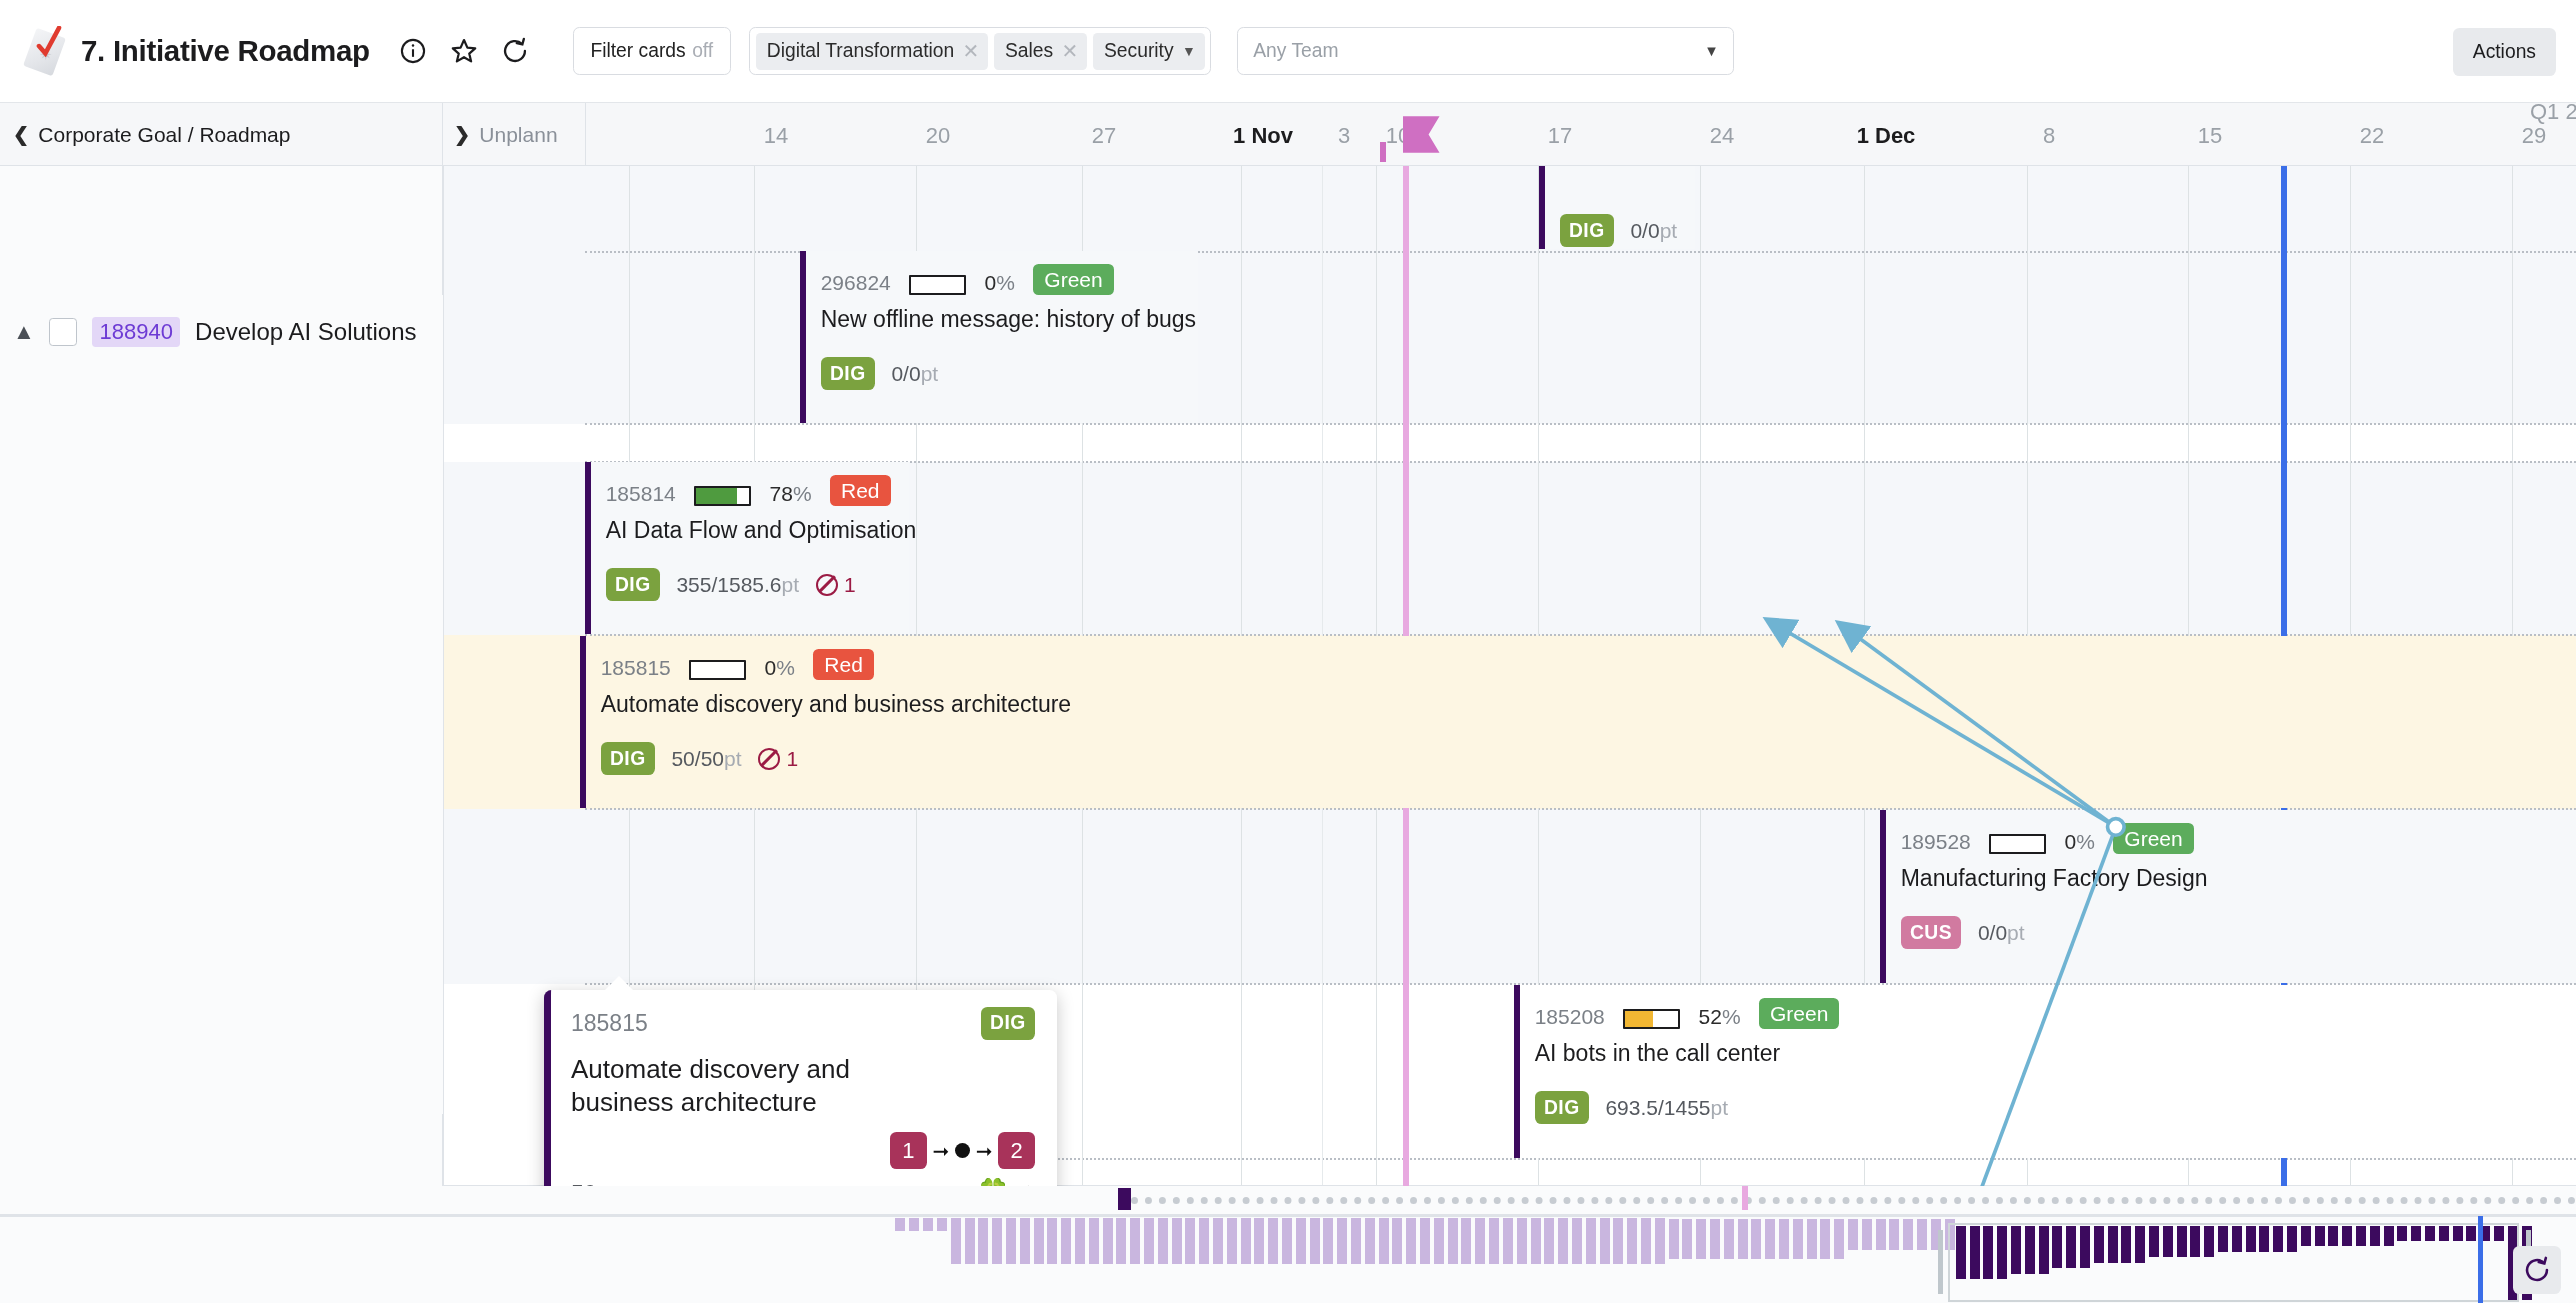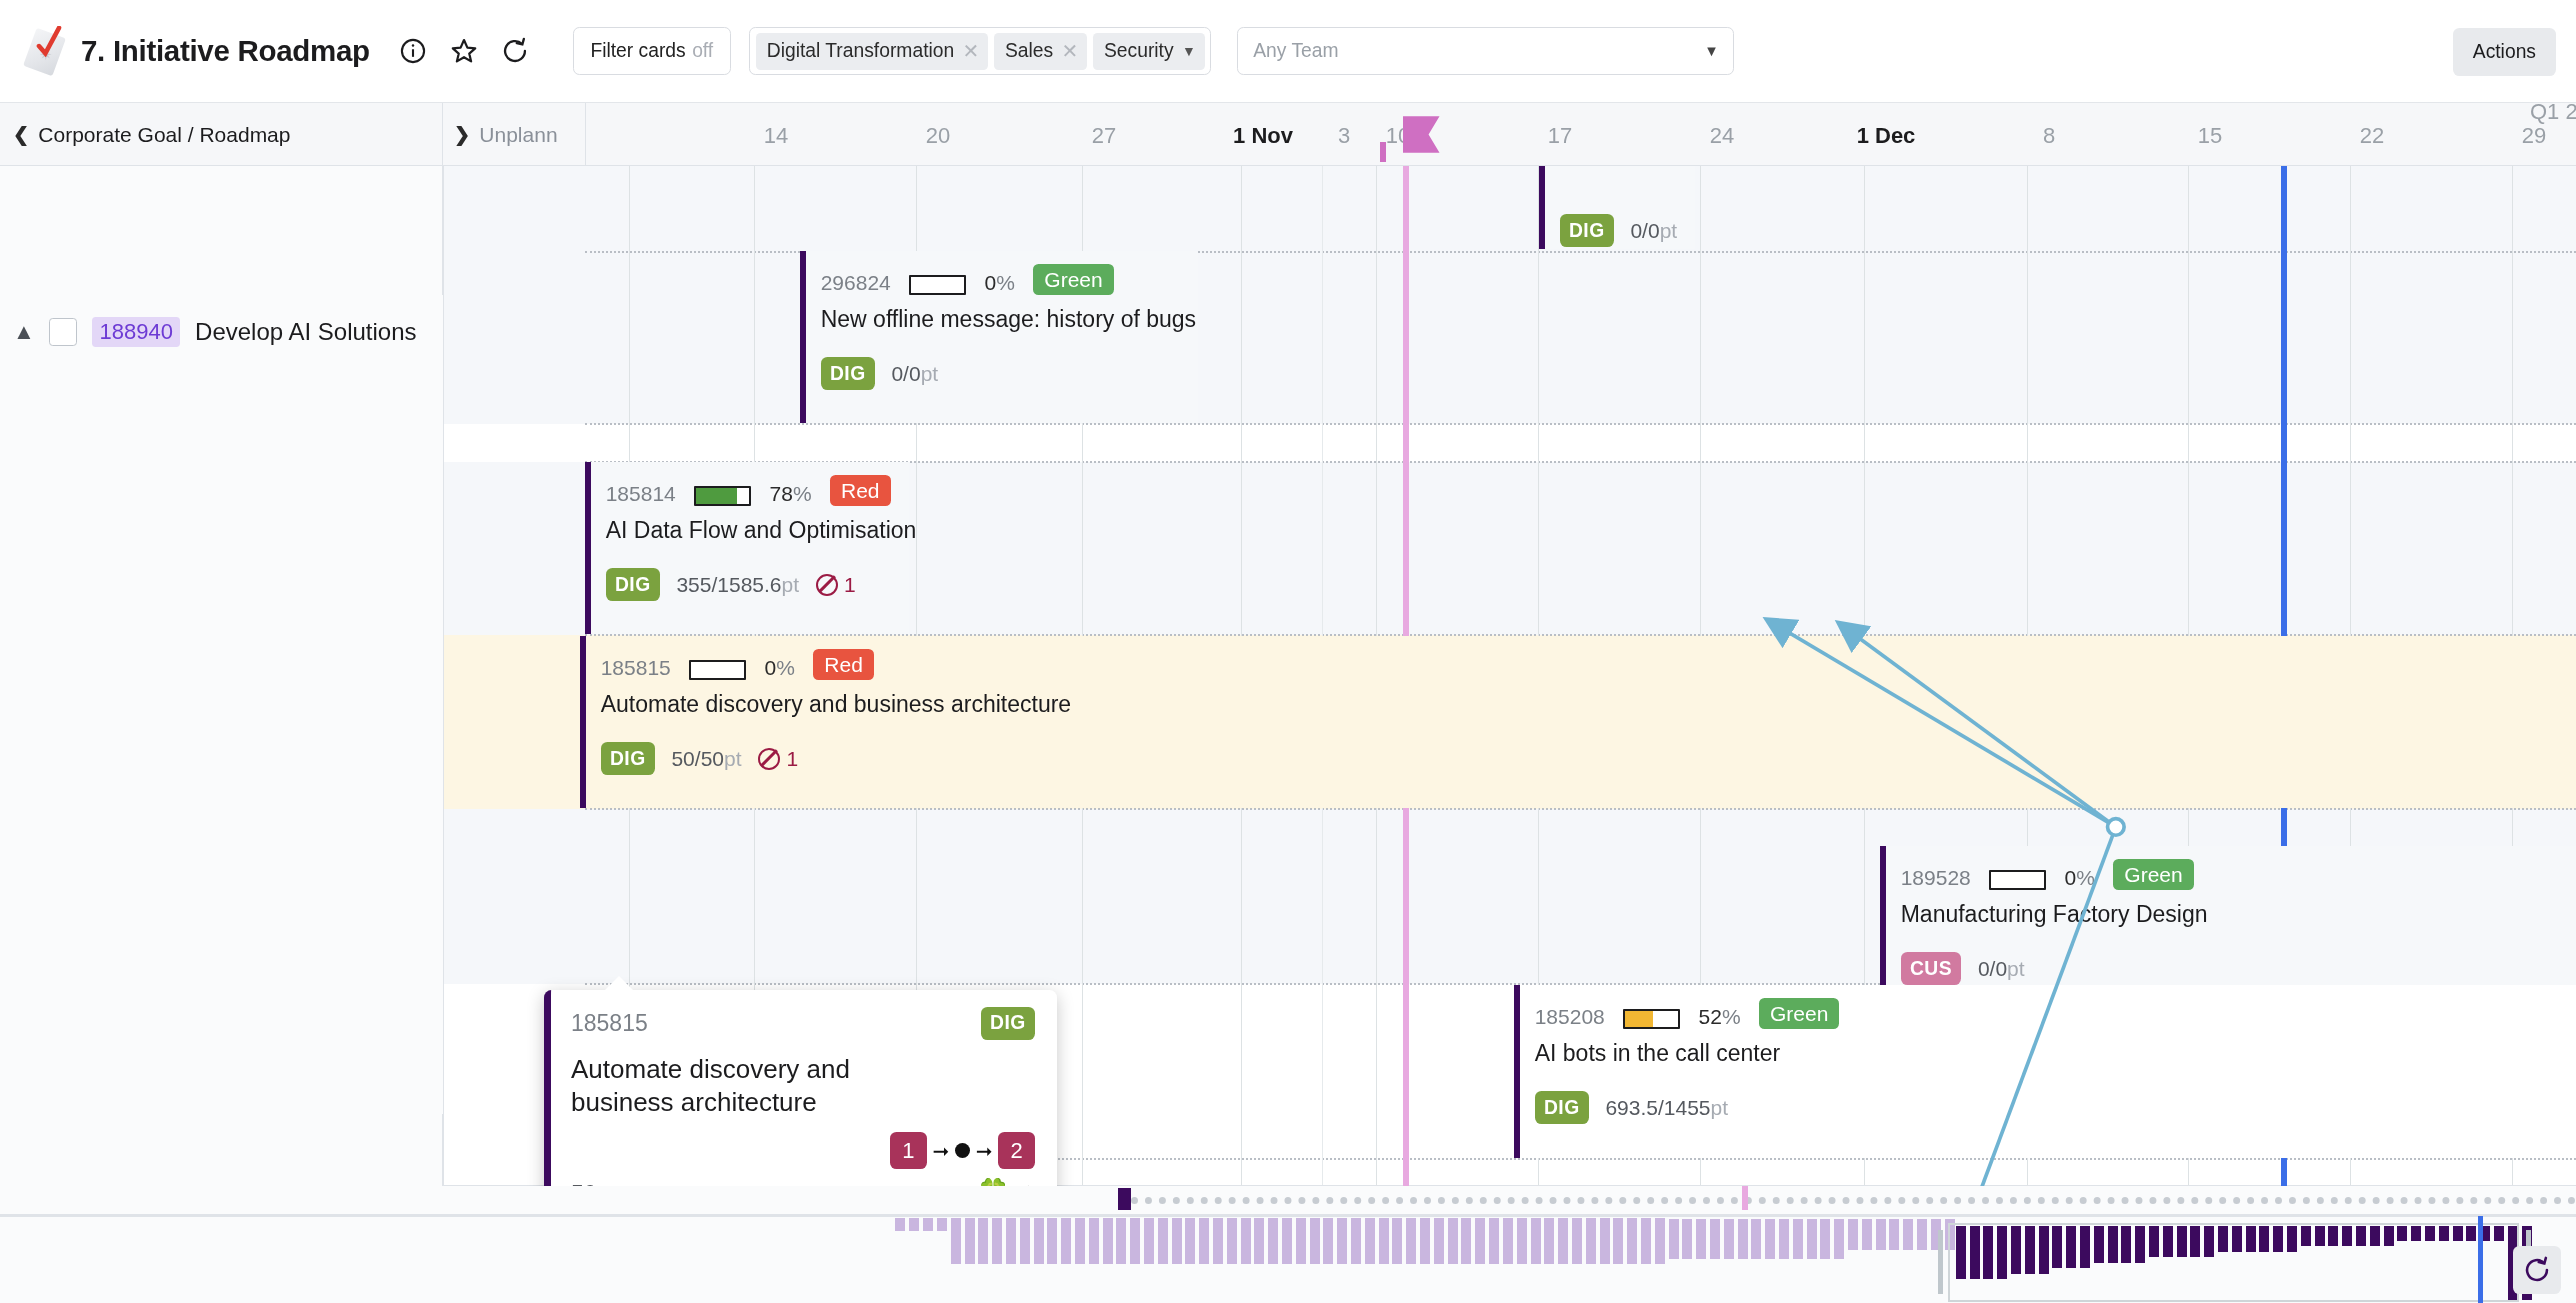--- a/index.html
+++ b/index.html
@@ -490,21 +490,21 @@
     <div class="card-row3">
       <span class="team-badge dig">DIG</span>
       <span class="pts"><span>50/50</span><span class="unit">pt</span></span>
       <span class="blocked">
         <span class="circ"></span>
         <span>1</span>
       </span>
     </div>
   </div>
 
-  <div class="card" style="left:1880px;top:644px;width:696px;height:173px;margin-top:36px;">
+  <div class="card" style="left:1880px;top:644px;width:696px;height:173px;">
     <div class="card-row1">
       <span class="card-id">189528</span>
       <span class="pbar">
           <span class="fill" style="width:0%;background:#5cac5c"></span>
         </span>
       <span class="pct"><b>0</b>%</span>
       <span class="rag green">Green</span>
     </div>
     <div class="card-title">Manufacturing Factory Design</div>
     <div class="card-row3">

